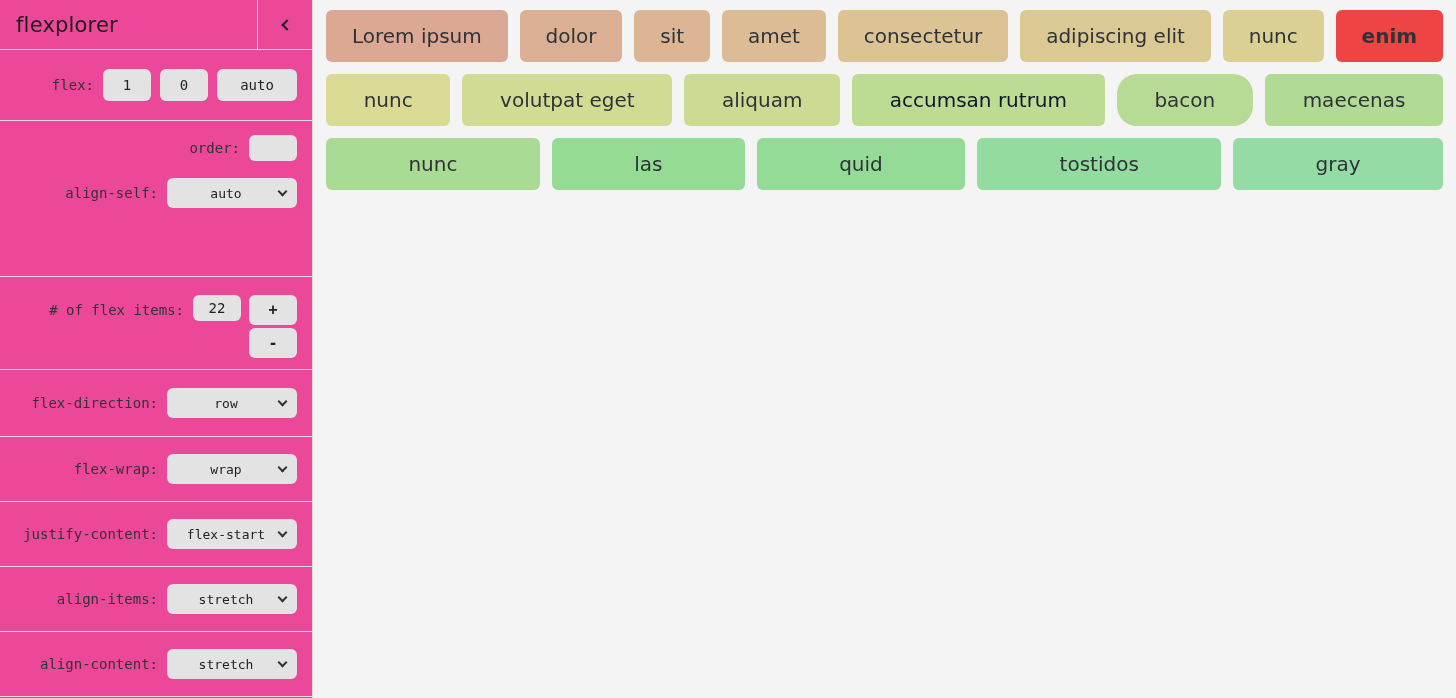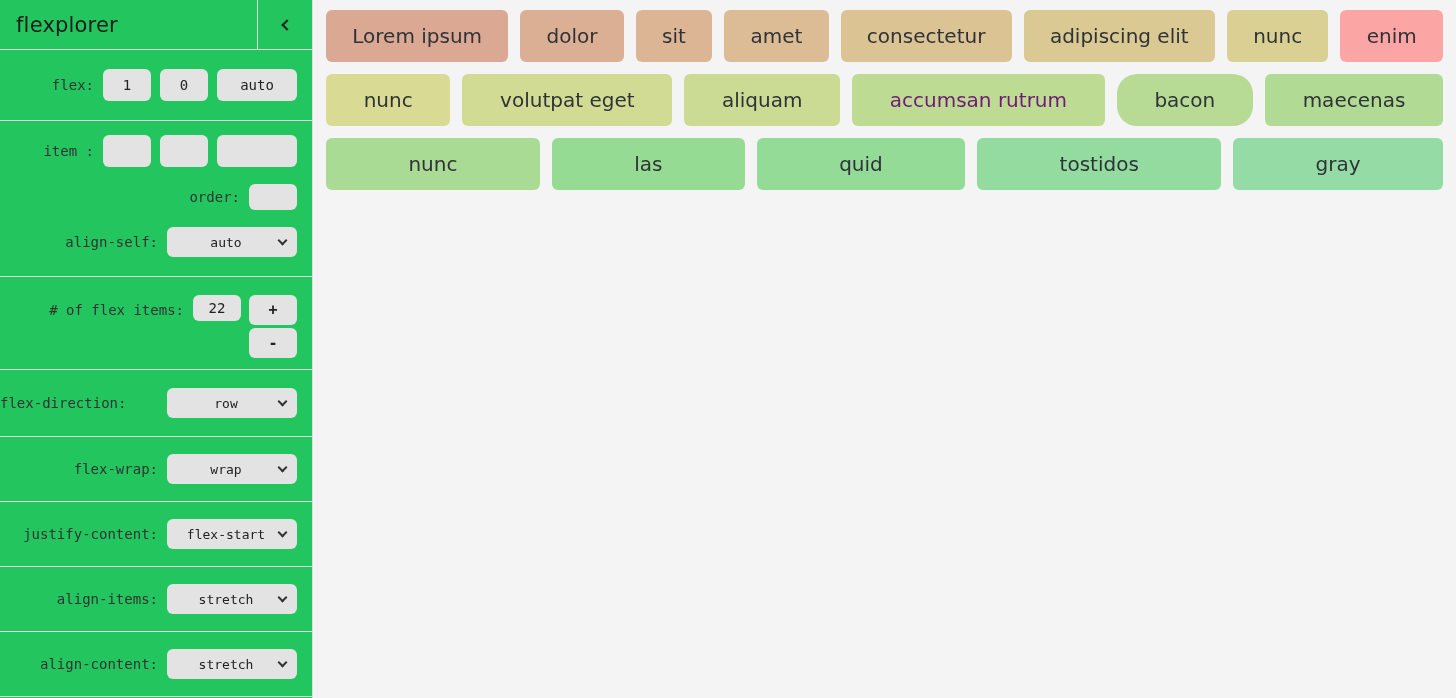--- a/index.html
+++ b/index.html
@@ -4,21 +4,21 @@
 <style>
   * { box-sizing: border-box; margin: 0; padding: 0; }
   html, body { width: 1456px; height: 698px; overflow: hidden; }
   body { background: #f4f4f4; font-family: "DejaVu Sans", sans-serif; }
 
   .app { display: flex; width: 1456px; height: 698px; }
 
   
   .sidebar {
     width: 313px; min-width: 313px; height: 100%;
-    background: #22c55e; border-right: 1px solid #dcdcdc;
+    background: #ec4899; border-right: 1px solid #dcdcdc;
     display: flex; flex-direction: column;
   }
   .sidebar-header {
     height: 50px; min-height: 50px; border-bottom: 1px solid #dcdcdc;
     display: flex; align-items: stretch;
   }
   .app-title {
     flex: 1; display: flex; align-items: center; padding-left: 16px;
     font-size: 21px; color: #1c1c1c; letter-spacing: 0.2px;
     font-family: "DejaVu Sans", sans-serif;
@@ -75,21 +75,21 @@
     justify-content: flex-start; padding-top: 14px; gap: 17px;
   }
   .sec-count { height: 93px; align-items: flex-start; padding-top: 18px; gap: 9px; }
   .count-stack { display: flex; flex-direction: column; gap: 3px; margin-left: -1px; }
   .step-btn {
     width: 48px; height: 30px; background: #e3e3e3; border: none; border-radius: 6px;
     font-family: "DejaVu Sans Mono", "Liberation Mono", monospace;
     font-size: 15px; font-weight: bold; color: #222; cursor: pointer;
   }
   .sec-sel { height: 65px; gap: 9px; }
-  .sec-sel.first { height: 67px; justify-content: space-between; }
+  .sec-sel.first { height: 67px; }
 
   
   .stage { flex: 1; padding: 4px 7px; overflow: hidden; }
   .frow { display: flex; }
   .fitem {
     flex: 1 0 auto; margin: 6px; padding: 13px 24px;
     border-radius: 6px; text-align: center;
     font-size: 20px; color: #2f3337; cursor: pointer;
     font-family: "DejaVu Sans", sans-serif; line-height: 26px;
   }
@@ -109,26 +109,20 @@
     </div>
 
     <div class="sec sec-flex">
       <span class="mono-label">flex:</span>
       <input class="ibox small" value="1" style="">
       <input class="ibox small" value="0" style="">
       <input class="ibox wide" value="auto" style="">
     </div>
 
     <div class="sec sec-itemgroup">
-      <div class="ctl-row">
-        <span class="mono-label">item :</span>
-        <input class="ibox small" value="" style="">
-        <input class="ibox small" value="" style="">
-        <input class="ibox wide" value="" style="">
-      </div>
       <div class="ctl-row">
         <span class="mono-label">order:</span>
         <input class="ibox small h30" value="" style="">
       </div>
       <div class="ctl-row">
         <span class="mono-label">align-self:</span>
         <div class="sel">
           <span class="sel-value">auto</span>
           <span class="chev-down"></span>
         </div>
@@ -188,27 +182,27 @@
 
   <main class="stage" id="stage">
       <div class="frow">
         <div class="fitem" style="background: rgb(219, 168, 148); color: rgb(47, 51, 55);">Lorem ipsum</div>
         <div class="fitem" style="background: rgb(219, 175, 148); color: rgb(47, 51, 55);">dolor</div>
         <div class="fitem" style="background: rgb(219, 181, 148); color: rgb(47, 51, 55);">sit</div>
         <div class="fitem" style="background: rgb(219, 188, 148); color: rgb(47, 51, 55);">amet</div>
         <div class="fitem" style="background: rgb(219, 195, 148); color: rgb(47, 51, 55);">consectetur</div>
         <div class="fitem" style="background: rgb(219, 201, 148); color: rgb(47, 51, 55);">adipiscing elit</div>
         <div class="fitem" style="background: rgb(219, 208, 148); color: rgb(47, 51, 55);">nunc</div>
-        <div class="fitem" style="background: #fca5a5; color: rgb(47, 51, 55);">enim</div>
+        <div class="fitem" style="background: #ef4444; color: rgb(47, 51, 55); font-weight: bold;">enim</div>
       </div>
       <div class="frow">
         <div class="fitem" style="background: rgb(217, 219, 148); color: rgb(47, 51, 55);">nunc</div>
         <div class="fitem" style="background: rgb(210, 219, 148); color: rgb(47, 51, 55);">volutpat eget</div>
         <div class="fitem" style="background: rgb(203, 219, 148); color: rgb(47, 51, 55);">aliquam</div>
-        <div class="fitem" style="background: rgb(190, 219, 148); color: #701a75;">accumsan rutrum</div>
+        <div class="fitem" style="background: rgb(190, 219, 148); color: #0f172a;">accumsan rutrum</div>
         <div class="fitem" style="background: rgb(183, 219, 148); color: rgb(47, 51, 55); border-radius: 20px;">bacon</div>
         <div class="fitem" style="background: rgb(177, 219, 148); color: rgb(47, 51, 55);">maecenas</div>
       </div>
       <div class="frow">
         <div class="fitem" style="background: rgb(170, 219, 148); color: rgb(47, 51, 55);">nunc</div>
         <div class="fitem" style="background: rgb(150, 219, 148); color: rgb(47, 51, 55);">las</div>
         <div class="fitem" style="background: rgb(148, 219, 152); color: rgb(47, 51, 55);">quid</div>
         <div class="fitem" style="background: rgb(148, 219, 159); color: rgb(47, 51, 55);">tostidos</div>
         <div class="fitem" style="background: rgb(148, 219, 166); color: rgb(47, 51, 55);">gray</div>
       </div>

